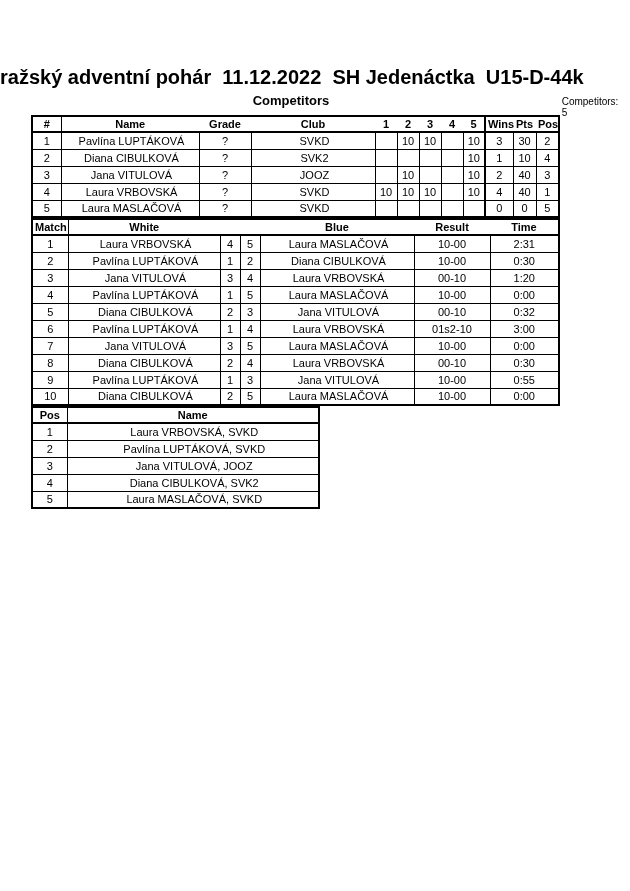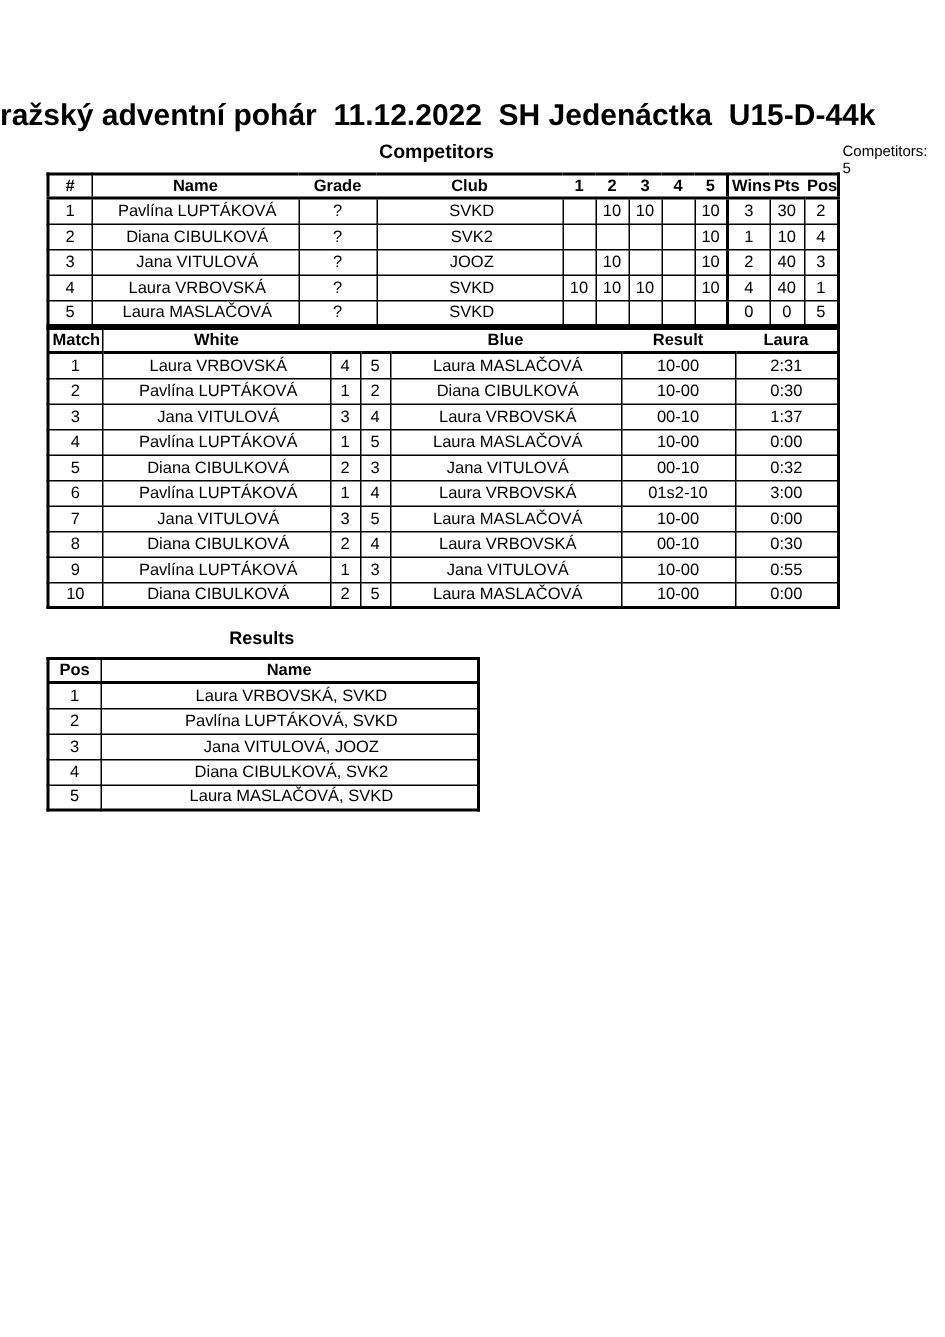--- a/index.html
+++ b/index.html
@@ -200,21 +200,21 @@
         <col style="width:69px">
     </colgroup>
     <thead>
       <tr>
         <th class="first hleft">Match</th>
         <th>White</th>
         <th></th>
         <th></th>
         <th>Blue</th>
         <th>Result</th>
-        <th>Laura</th>
+        <th>Time</th>
       </tr>
     </thead>
     <tbody id="matches-body">
         <tr>
           <td>1</td>
           <td class="left">Laura VRBOVSKÁ</td>
           <td>4</td>
           <td>5</td>
           <td class="left">Laura MASLAČOVÁ</td>
           <td>10-00</td>
@@ -229,21 +229,21 @@
           <td>10-00</td>
           <td>0:30</td>
         </tr>
         <tr>
           <td>3</td>
           <td class="left">Jana VITULOVÁ</td>
           <td>3</td>
           <td>4</td>
           <td class="left">Laura VRBOVSKÁ</td>
           <td>00-10</td>
-          <td>1:37</td>
+          <td>1:20</td>
         </tr>
         <tr>
           <td>4</td>
           <td class="left">Pavlína LUPTÁKOVÁ</td>
           <td>1</td>
           <td>5</td>
           <td class="left">Laura MASLAČOVÁ</td>
           <td>10-00</td>
           <td>0:00</td>
         </tr>
@@ -297,21 +297,20 @@
           <td class="left">Diana CIBULKOVÁ</td>
           <td>2</td>
           <td>5</td>
           <td class="left">Laura MASLAČOVÁ</td>
           <td>10-00</td>
           <td>0:00</td>
         </tr>
       </tbody>
   </table>
 
-  <div class="section-label results-label">Results</div>
 
   <table style="width:287px;">
     <colgroup>
       <col style="width:35px">
         <col style="width:252px">
     </colgroup>
     <thead>
       <tr>
         <th class="first hleft">Pos</th>
         <th>Name</th>

